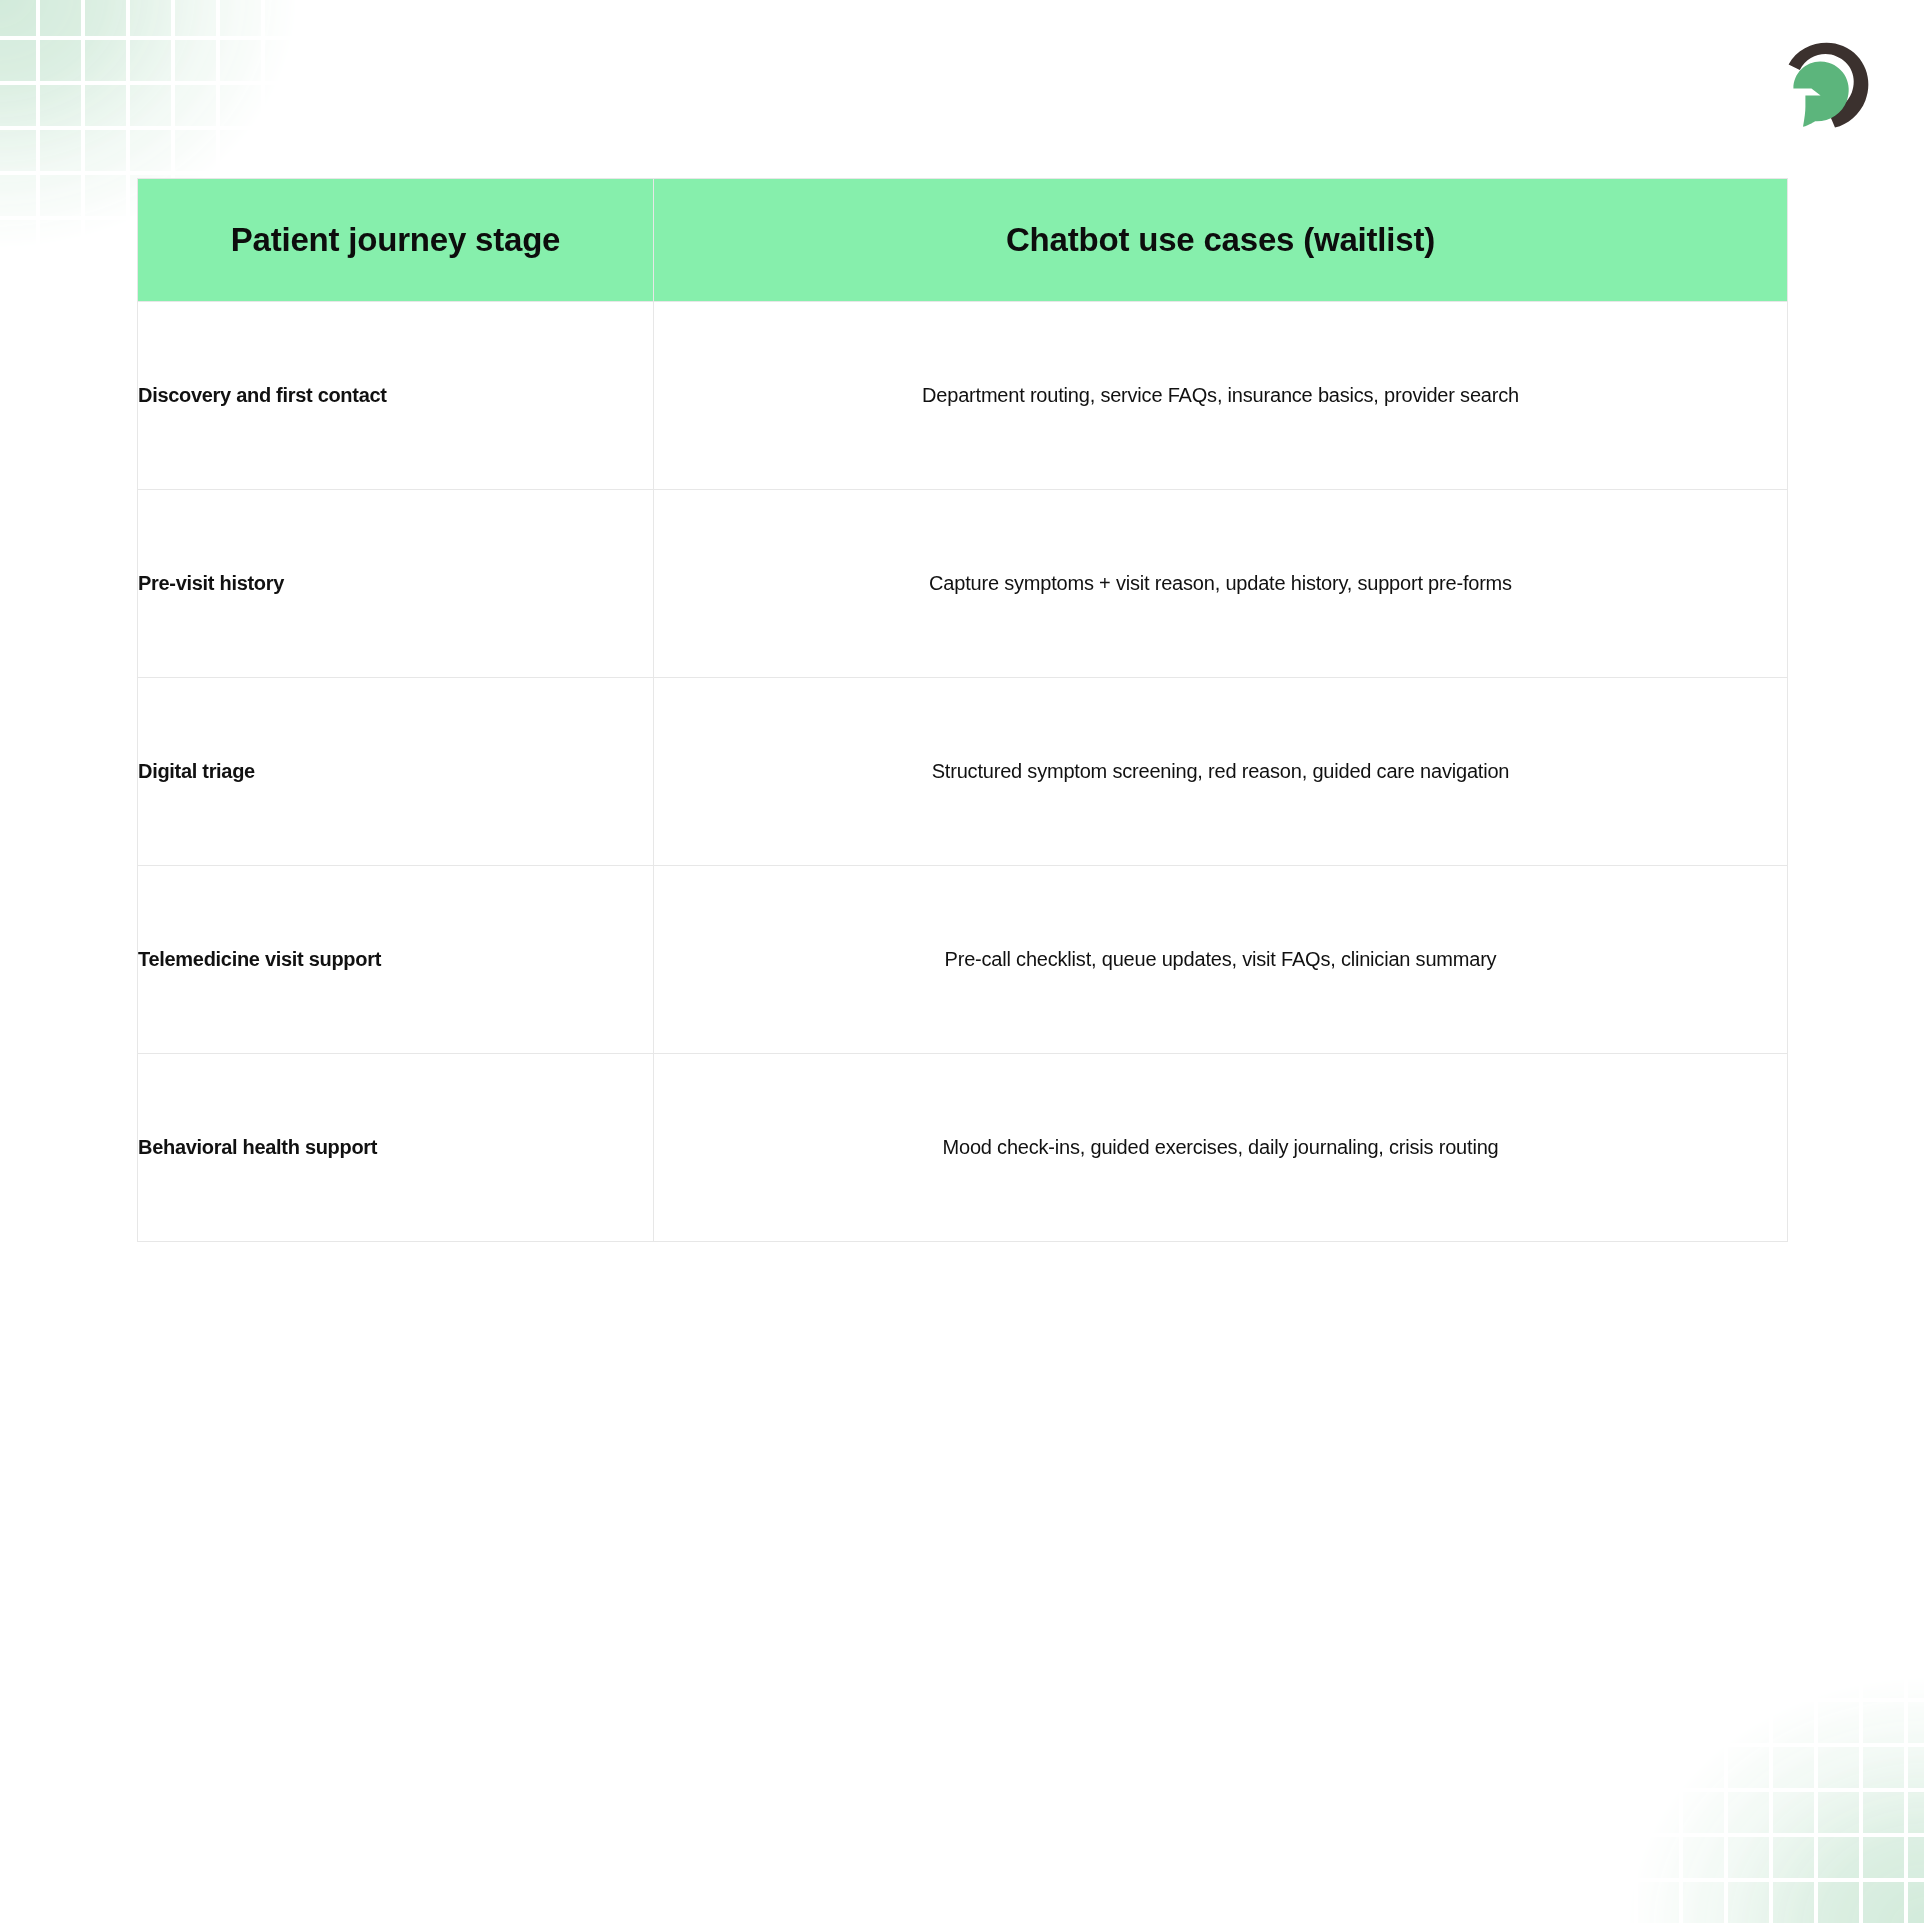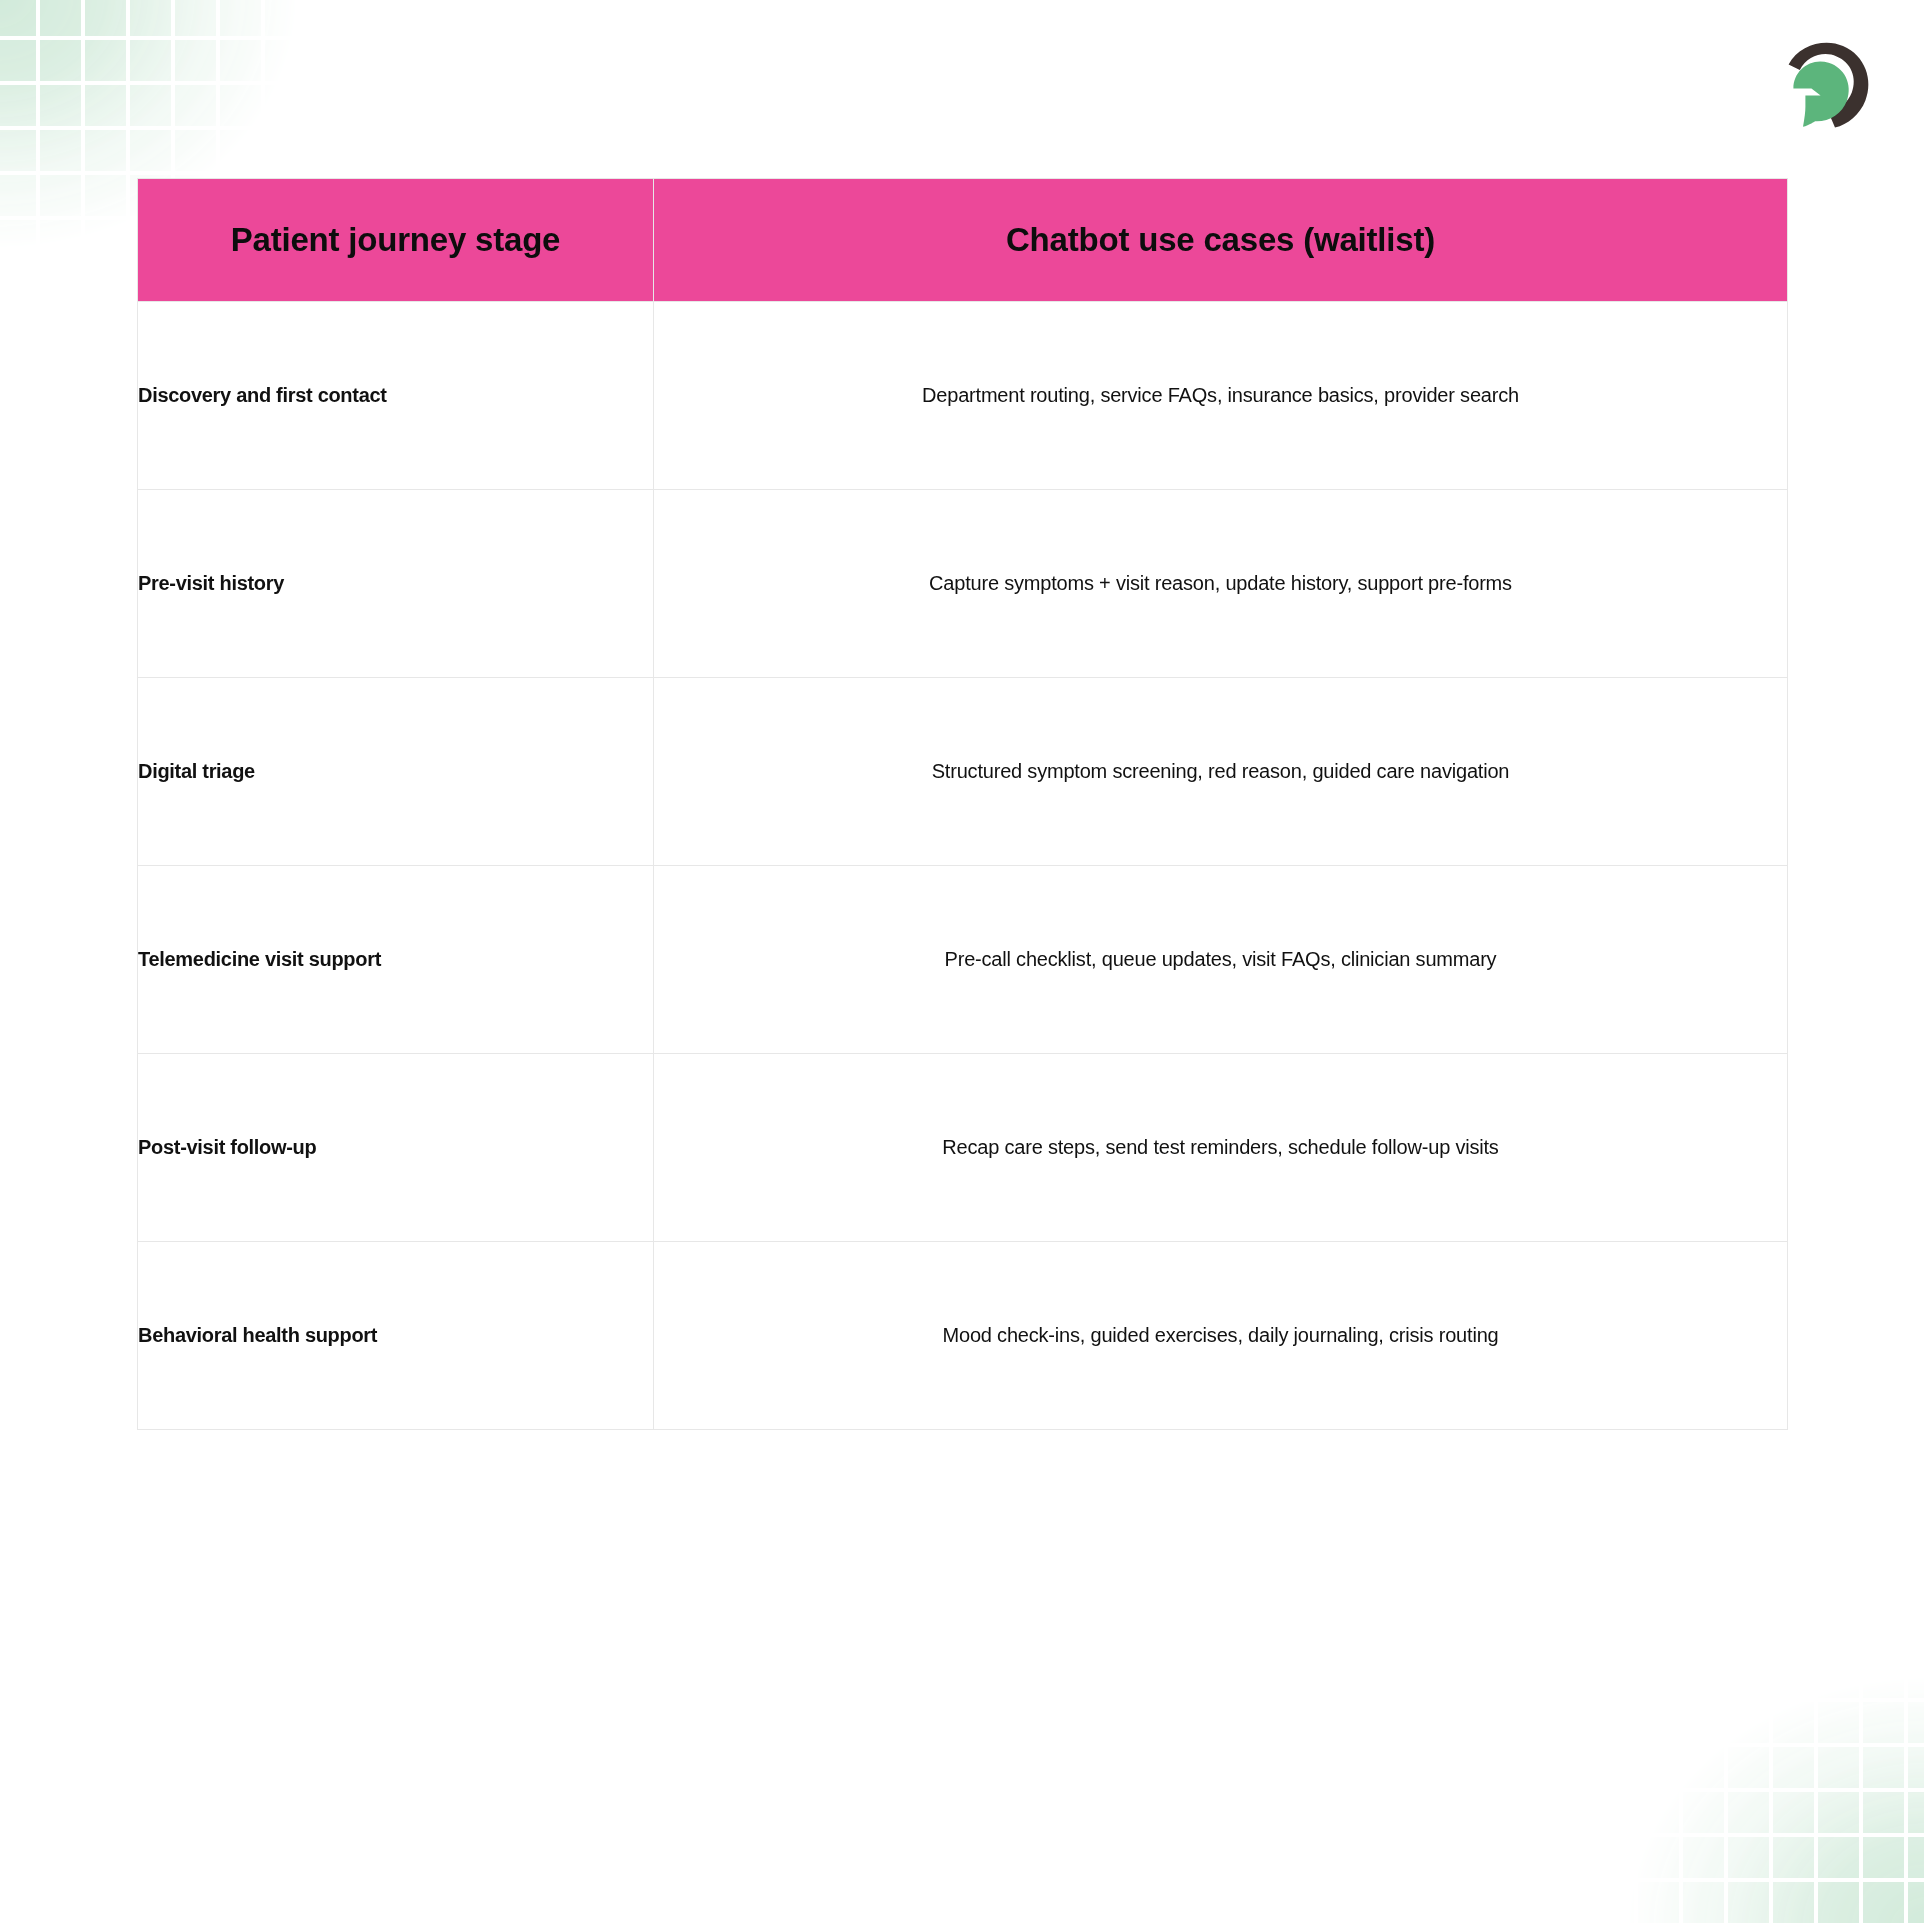--- a/index.html
+++ b/index.html
@@ -87,21 +87,21 @@
   #journey-table col.c2 { width: 1134px; }
 
   #journey-table th,
   #journey-table td {
     border: 0.8px solid #e7e7e7;
     padding: 0;
     vertical-align: middle;
   }
 
   thead th {
-    background: #ec4899;
+    background: #86efac;
     height: 122px;
     text-align: center;
     font-weight: 700;
     font-size: 33px;
     letter-spacing: -0.2px;
     color: #0d0d0d;
     padding: 0 16px;
   }
 
   tbody td {
@@ -273,22 +273,18 @@
     </tr>
     <tr>
       <td class="stage">Digital triage</td>
       <td class="usecase">Structured symptom screening, red reason, guided care navigation</td>
     </tr>
     <tr>
       <td class="stage">Telemedicine visit support</td>
       <td class="usecase">Pre-call checklist, queue updates, visit FAQs, clinician summary</td>
     </tr>
     <tr>
-      <td class="stage">Post-visit follow-up</td>
-      <td class="usecase">Recap care steps, send test reminders, schedule follow-up visits</td>
-    </tr>
-    <tr>
       <td class="stage">Behavioral health support</td>
       <td class="usecase">Mood check-ins, guided exercises, daily journaling, crisis routing</td>
     </tr>
   </tbody>
 </table>
 
 
 </body></html>

